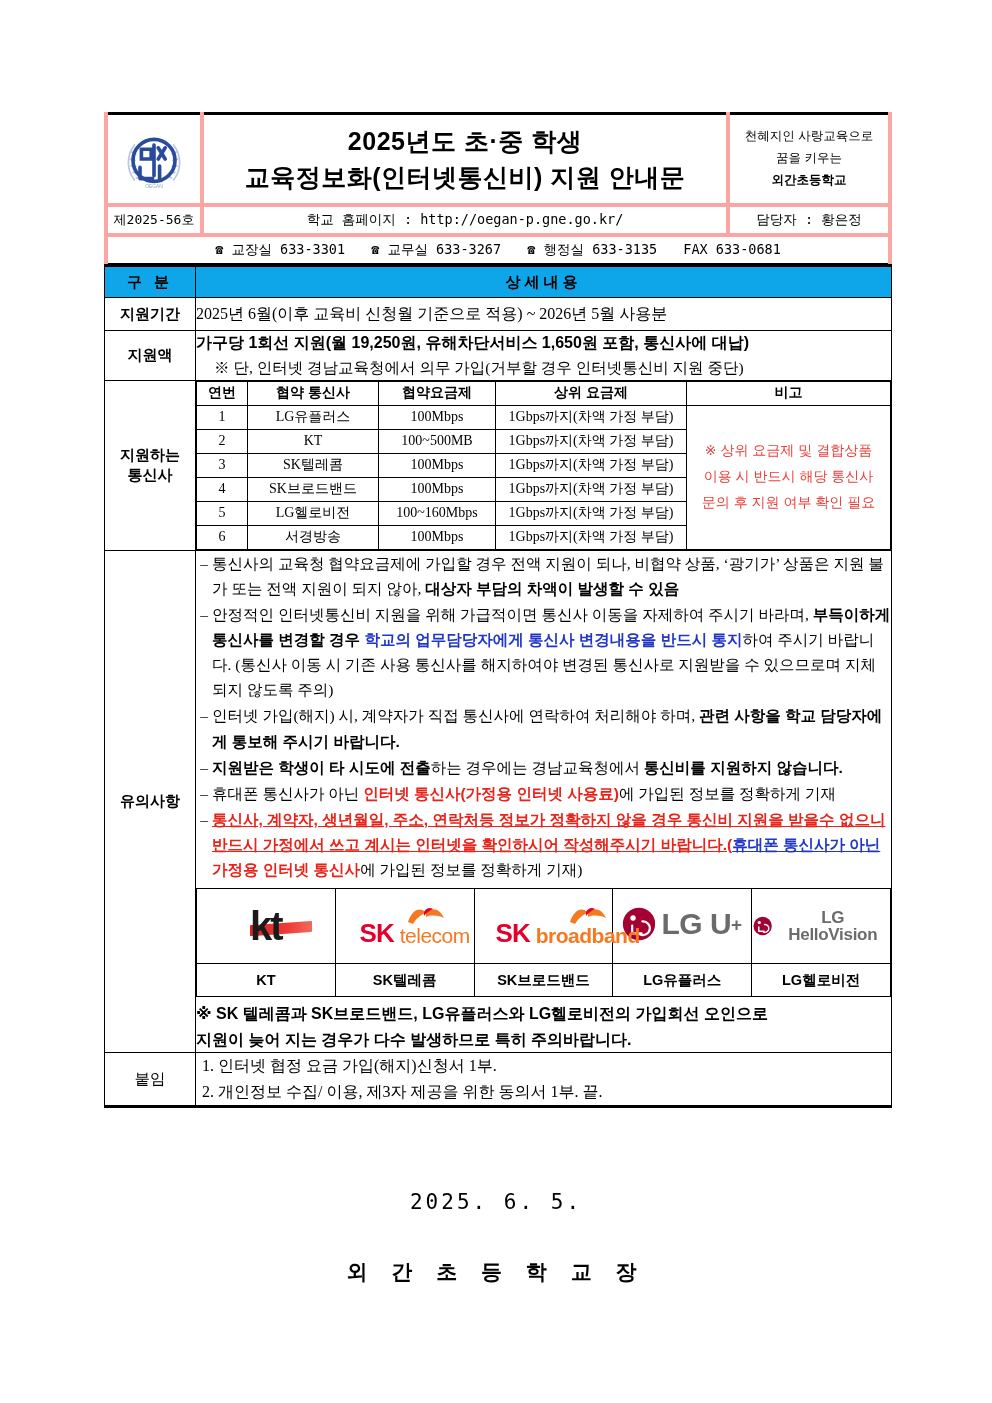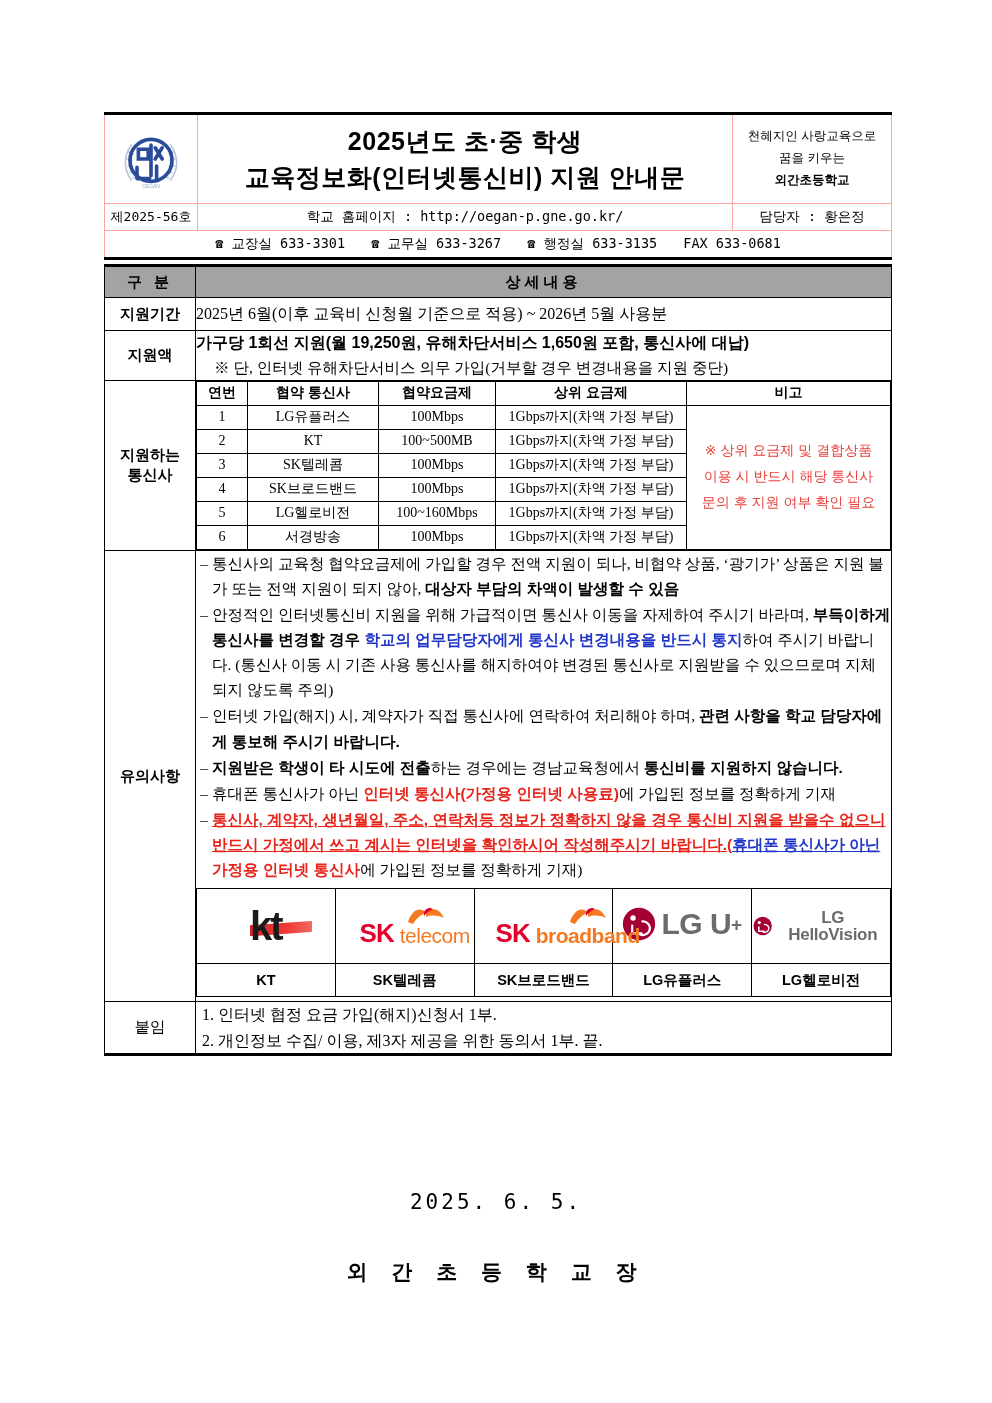--- a/index.html
+++ b/index.html
@@ -25,21 +25,21 @@
   
   .header-table {
     position: absolute;
     left: 104px;
     top: 112px;
     width: 788px;
     border-collapse: collapse;
     table-layout: fixed;
   }
   .header-table td {
-    border: 1px solid #fca5a5;
+    border: 4px solid #fca5a5;
     padding: 0;
     vertical-align: middle;
   }
   .header-table .outer-top { border-top: 3px solid #000; }
   .logo-cell {
     width: 92px;
     height: 88px;
     text-align: center;
     border-right: 1px solid #000;
   }
@@ -111,21 +111,21 @@
     border: 1px solid #000;
     padding: 0;
     vertical-align: middle;
   }
   .main-table .top-thick { border-top: 3px solid #000; }
   .main-table .bottom-thick { border-bottom: 3px solid #000; }
 
   .col-label { width: 90px; }
 
   .hdr-row th {
-    background: #a3a3a3;
+    background: #0ea5e9;
     text-align: center;
     font-family: "Liberation Sans", "DejaVu Sans", sans-serif;
     font-weight: bold;
     font-size: 15px;
     letter-spacing: 4px;
     height: 30px;
   }
   .row-label {
     text-align: center;
     font-family: "Liberation Sans", "DejaVu Sans", sans-serif;
@@ -418,21 +418,21 @@
 
       <tr>
         <td class="row-label">지원기간</td>
         <td class="cell-body period">2025년 6월(이후 교육비 신청월 기준으로 적용) ~ 2026년 5월 사용분</td>
       </tr>
 
       <tr>
         <td class="row-label">지원액</td>
         <td class="cell-body">
           <div class="amount-line1">가구당 1회선 지원(월 19,250원, 유해차단서비스 1,650원 포함, 통신사에 대납)</div>
-          <div class="amount-line2">※ 단, 인터넷 유해차단서비스 의무 가입(거부할 경우 변경내용을 지원 중단)</div>
+          <div class="amount-line2">※ 단, 인터넷 경남교육청에서 의무 가입(거부할 경우 인터넷통신비 지원 중단)</div>
         </td>
       </tr>
 
       <tr>
         <td class="row-label">
           <div>지원하는</div>
           <div>통신사</div>
         </td>
         <td class="carriers-cell">
           <table class="carrier-table">
@@ -582,20 +582,24 @@
             <tr>
               <td class="logo-name-cell">KT</td>
               <td class="logo-name-cell">SK텔레콤</td>
               <td class="logo-name-cell">SK브로드밴드</td>
               <td class="logo-name-cell">LG유플러스</td>
               <td class="logo-name-cell">LG헬로비전</td>
             </tr>
           </tbody>
             </table>
 
+          <div class="warn-block">
+            <div>※ SK 텔레콤과 SK브로드밴드, LG유플러스와 LG헬로비전의 가입회선 오인으로</div>
+            <div>지원이 늦어 지는 경우가 다수 발생하므로 특히 주의바랍니다.</div>
+          </div>
         </td>
       </tr>
 
       <tr>
         <td class="attach-label bottom-thick">붙임</td>
         <td class="attach-body bottom-thick">
           <div>1. 인터넷 협정 요금 가입(해지)신청서 1부.</div>
           <div>2. 개인정보 수집/ 이용, 제3자 제공을 위한 동의서 1부.  끝.</div>
         </td>
       </tr>

